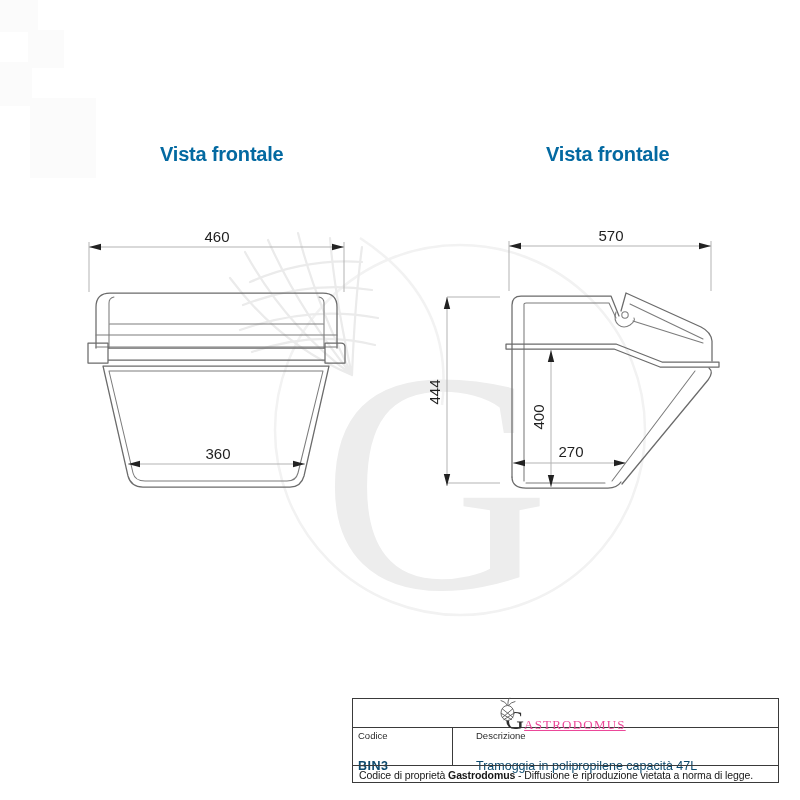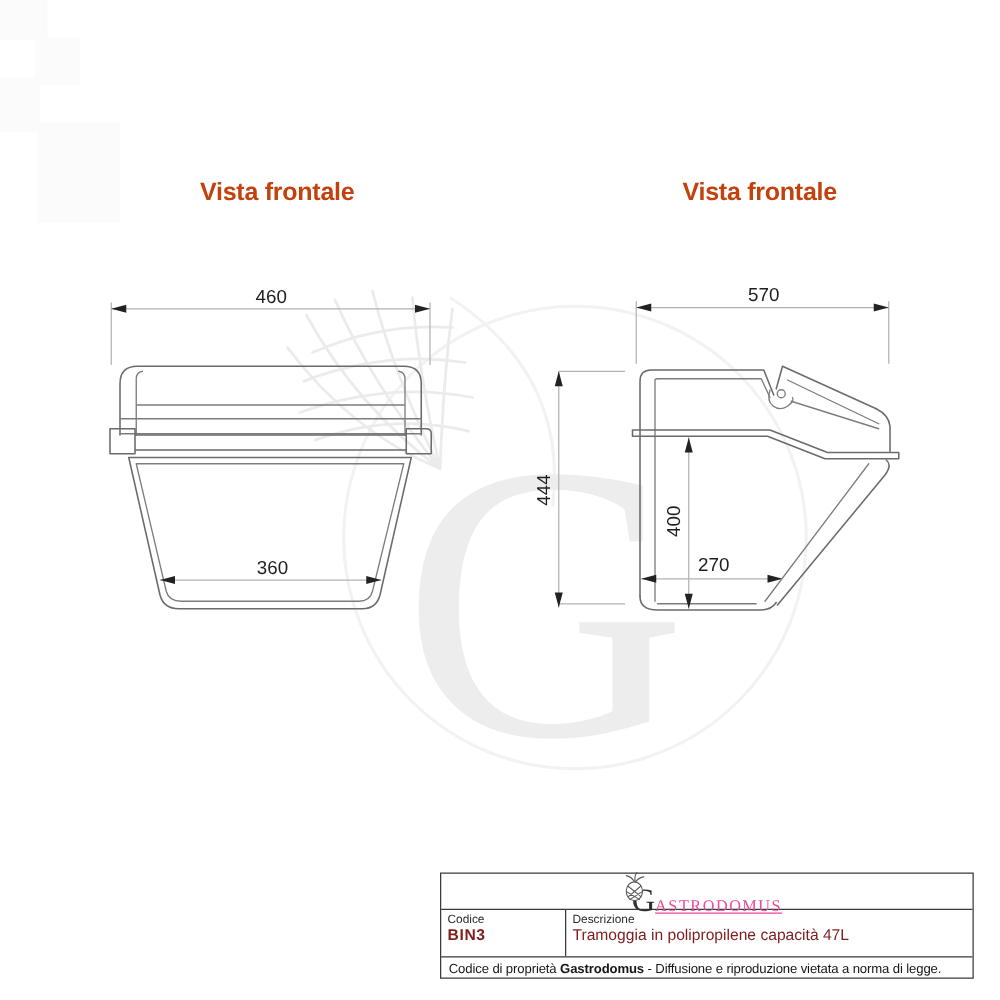--- a/index.html
+++ b/index.html
@@ -11,36 +11,36 @@
   .obj2{stroke:#7c7c7c;stroke-width:1.05;fill:none;stroke-linejoin:round;stroke-linecap:round;}
   .dim{stroke:#b3b3b3;stroke-width:1;fill:none;}
   .arr{fill:#222222;stroke:none;}
   .dimtxt{font-family:"Liberation Sans",sans-serif;font-size:15px;fill:#1f1f1f;}
   
   .wm{stroke:#ebebeb;stroke-width:2.2;fill:none;stroke-linecap:round;}
   .wm-light{stroke:#f2f2f2;stroke-width:2.5;fill:none;}
   .wm-g{font-family:"Liberation Serif",serif;font-size:315px;fill:#ededed;}
   .wm-blob{fill:#fbfbfb;}
   
-  .view-title{position:absolute;font-size:20px;font-weight:bold;color:#c2410c;letter-spacing:-0.2px;}
+  .view-title{position:absolute;font-size:20px;font-weight:bold;color:#0369a1;letter-spacing:-0.2px;}
   
   .title-block{position:absolute;left:352px;top:698px;width:427px;height:85px;
                border:1.5px solid #3a3a3a;box-sizing:border-box;background:#ffffff;
                display:flex;flex-direction:column;color:#1c1c1c;}
   .tb-row1{height:29px;border-bottom:1px solid #3a3a3a;text-align:center;padding-top:3px;box-sizing:border-box;}
   .logo{position:relative;display:inline-block;white-space:nowrap;line-height:1;margin-top:6px;}
   .logo-g{font-family:"Liberation Serif",serif;font-size:26px;color:#2f2f2f;}
   .logo-rest{font-family:"Liberation Serif",serif;font-size:13px;letter-spacing:1.2px;color:#ec4899;text-decoration:underline;}
   .pineapple{position:absolute;left:-9px;top:-11px;}
-  .tb-row2{height:37px;display:flex;box-sizing:border-box;}
+  .tb-row2{height:37px;display:flex;box-sizing:border-box;gap:18px;}
   .tb-cell{padding:2px 4px 0 5px;box-sizing:border-box;}
   .tb-code{width:100px;border-right:1px solid #3a3a3a;}
   .tb-desc{flex:1;}
   .tb-label{font-size:9.5px;color:#2a2a2a;line-height:11px;}
-  .tb-value{font-size:12.5px;line-height:15px;margin-top:0;color:#7f1d1d;}
+  .tb-value{font-size:12.5px;line-height:15px;margin-top:18px;color:#0c4a6e;}
   .tb-value.bold{font-weight:bold;letter-spacing:0.5px;}
   .tb-row3{flex:1;border-top:1px solid #3a3a3a;padding:3px 6px 0 6px;font-size:10.5px;
            letter-spacing:-0.1px;color:#161616;white-space:nowrap;}
 </style>
 </head>
 <body>
 
 <div id="sheet">
 
   <svg width="800" height="800" viewBox="0 0 800 800">

